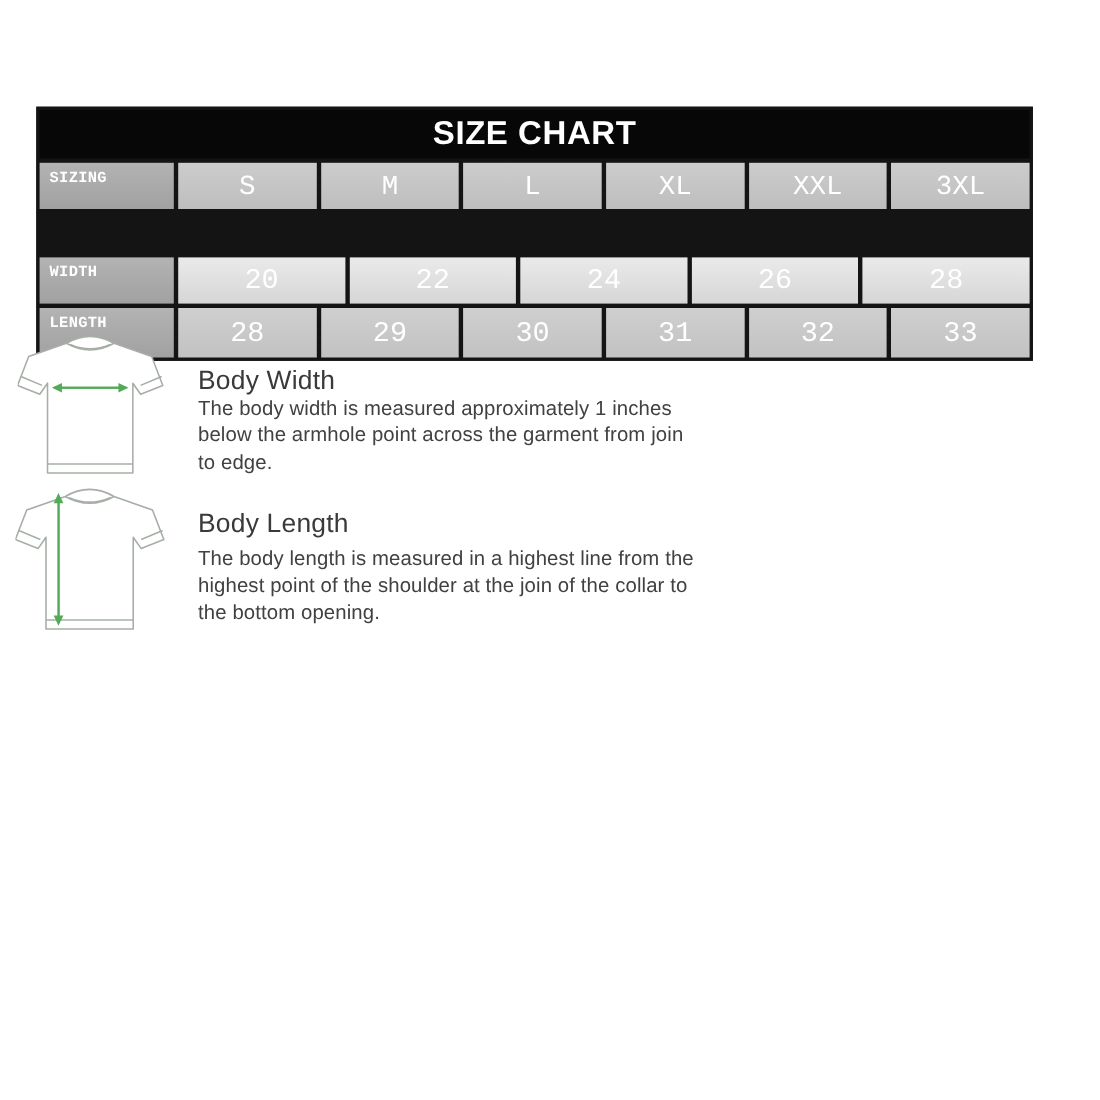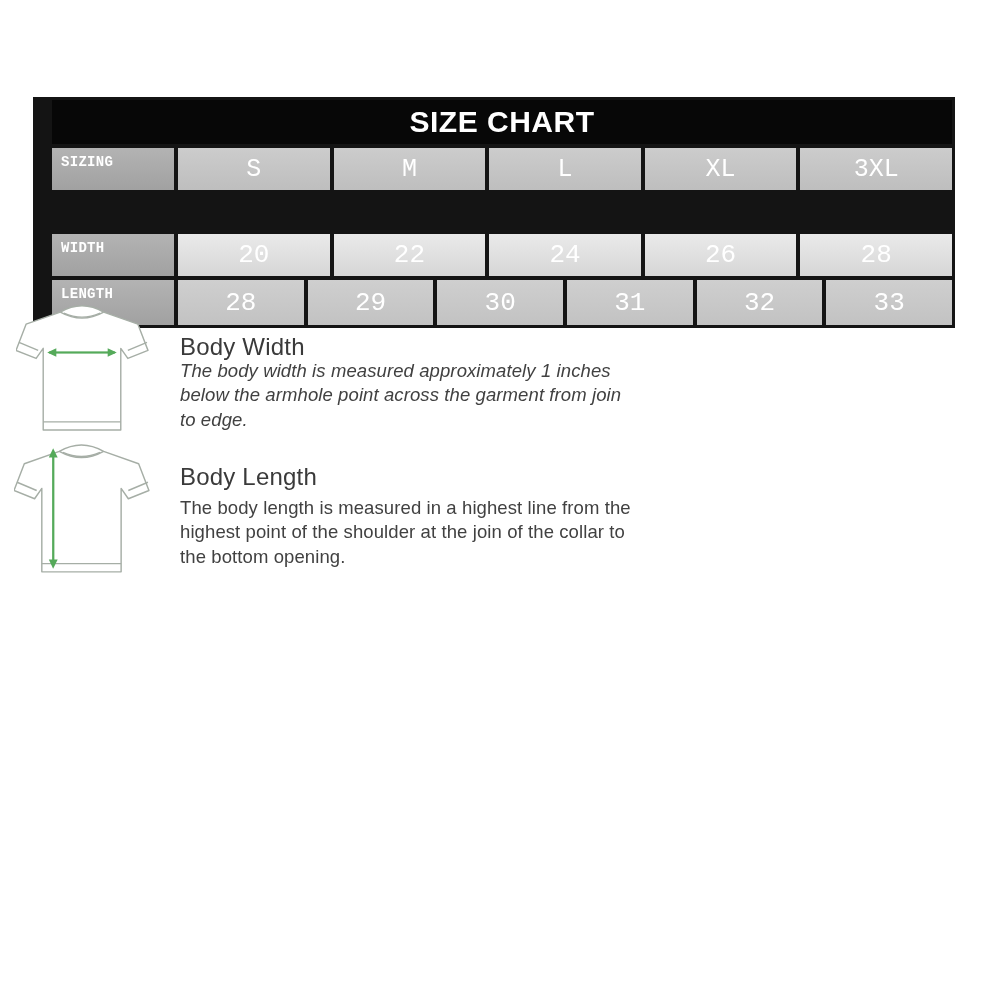--- a/index.html
+++ b/index.html
@@ -4,21 +4,21 @@
 <style>
   html,body{margin:0;padding:0;}
   body{
     width:1000px;height:1000px;position:relative;background:#ffffff;
     font-family:"Liberation Sans", sans-serif;overflow:hidden;
   }
 
   
   .size-table{
     position:absolute;left:33px;top:97px;width:900px;
-    background:#141414;border:3px solid #141414;padding-left:16px;
+    background:#141414;border:3px solid #141414;
   }
   .size-table .title-bar{
     height:44px;background:#070707;color:#ffffff;
     display:flex;align-items:center;justify-content:center;
     font-size:30px;font-weight:bold;letter-spacing:0.5px;
   }
   .trow{display:flex;gap:4px;margin-top:4px;font-family:Liberation Mono, monospace;}
   .cell{box-sizing:border-box;}
   .cell.label{
     width:122px;flex:none;color:#ffffff;font-weight:bold;font-size:14px;
@@ -45,35 +45,36 @@
   .measure-heading{
     position:absolute;left:180px;color:#3a3a3a;
     font-size:24px;letter-spacing:0.2px;
   }
   .measure-heading.h1{top:333px;}
   .measure-heading.h2{top:463px;}
   .measure-text{
     position:absolute;left:180px;color:#414141;
     font-size:18.5px;line-height:24.4px;letter-spacing:0.1px;
   }
-  .measure-text.p1{top:359px;font-style:italic;}
+  .measure-text.p1{top:359px;}
   .measure-text.p2{top:496px;}
 </style>
 </head>
 <body>
 
 <div class="size-table">
   <div class="title-bar">SIZE CHART</div>
 
   <div class="trow row-sizing">
     <div class="cell label">SIZING</div>
     <div class="cell val">S</div>
     <div class="cell val">M</div>
     <div class="cell val">L</div>
     <div class="cell val">XL</div>
+    <div class="cell val">XXL</div>
     <div class="cell val">3XL</div>
   </div>
 
   <div class="trow row-width">
     <div class="cell label">WIDTH</div>
     <div class="cell val">20</div>
     <div class="cell val">22</div>
     <div class="cell val">24</div>
     <div class="cell val">26</div>
     <div class="cell val">28</div>

